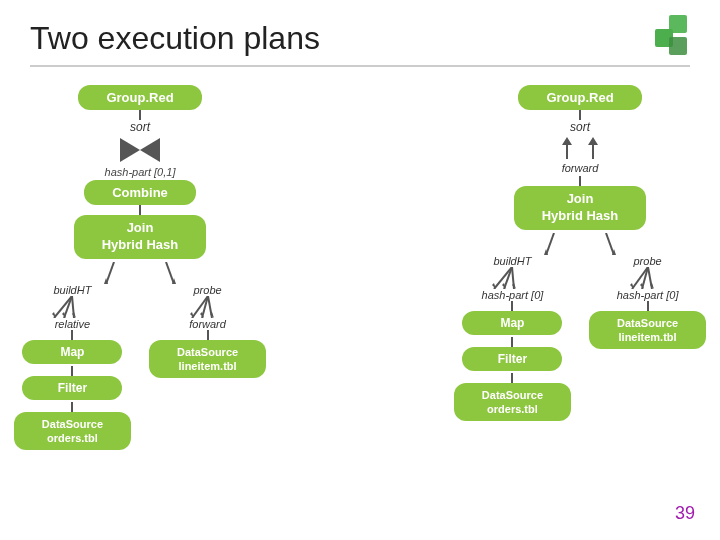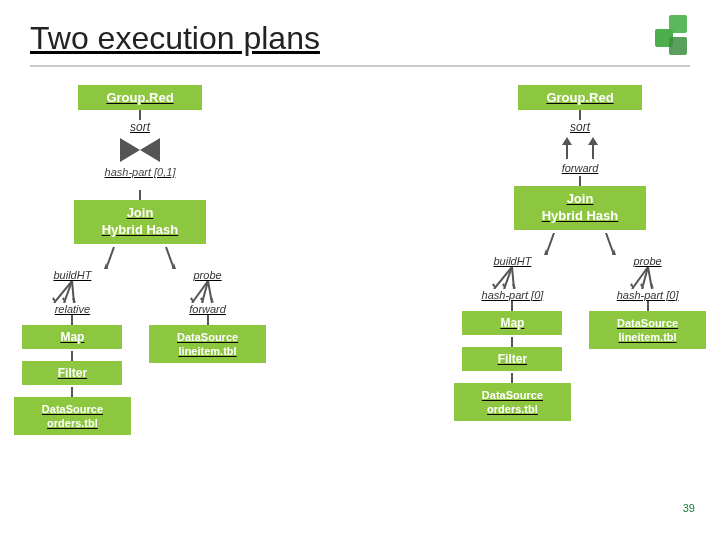--- a/index.html
+++ b/index.html
@@ -11,21 +11,20 @@
       overflow: hidden;
       position: relative;
     }
 
     .page {
       width: 720px;
       height: 540px;
       background: #fff;
       padding: 20px 30px 10px 30px;
       position: relative;
-      text-decoration: underline;
     }
 
     .title {
       font-size: 32px;
       font-weight: 300;
       color: #222;
       margin-bottom: 8px;
     }
 
     .divider {
@@ -69,30 +68,30 @@
       line-height: 1.5;
     }
 
     .node-box {
       background: #8dc63f;
       color: #fff;
       font-size: 13px;
       font-weight: bold;
       text-align: center;
       padding: 5px 28px;
-      border-radius: 0;
+      border-radius: 12px;
       min-width: 100px;
     }
 
     .page-num {
       position: absolute;
-      bottom: 26px;
+      bottom: 16px;
       right: 25px;
-      font-size: 11px;
-      color: #15803d;
+      font-size: 18px;
+      color: #a21caf;
     }
 
     .v-line {
       width: 2px;
       height: 10px;
       background: #555;
     }
   </style>
 </head>
 <body>
@@ -121,22 +120,23 @@
       <div style="font-style:italic;font-size:12px;color:#333;">sort</div>
 
       <div style="display:flex;flex-direction:column;align-items:center;margin:2px 0;">
         <svg width="44" height="28" viewBox="0 0 44 28">
 
           <polygon points="2,2 22,14 2,26" fill="#555"></polygon>
           <polygon points="42,2 22,14 42,26" fill="#555"></polygon>
         </svg>
       </div>
 
-      <div style="font-size:11px;color:#444;font-style:italic;margin-bottom:12px;">hash-part [0,1]</div>
-
+      <div style="font-size:11px;color:#444;font-style:italic;margin-bottom:2px;">hash-part [0,1]</div>
+
+      <div class="node-box">Combine</div>
       <div class="v-line"></div>
 
       <div class="node-box" style="white-space:pre-line;line-height:1.3;">Join
 Hybrid Hash</div>
 
       <div style="display:flex;gap:28px;align-items:flex-end;margin-top:3px;">
         <div style="display:flex;flex-direction:column;align-items:center;">
           <svg width="24" height="22" viewBox="0 0 24 22">
             <line x1="12" y1="0" x2="4" y2="22" stroke="#555" stroke-width="2"></line>
             <polygon points="2,22 6,22 4,16" fill="#555"></polygon>

